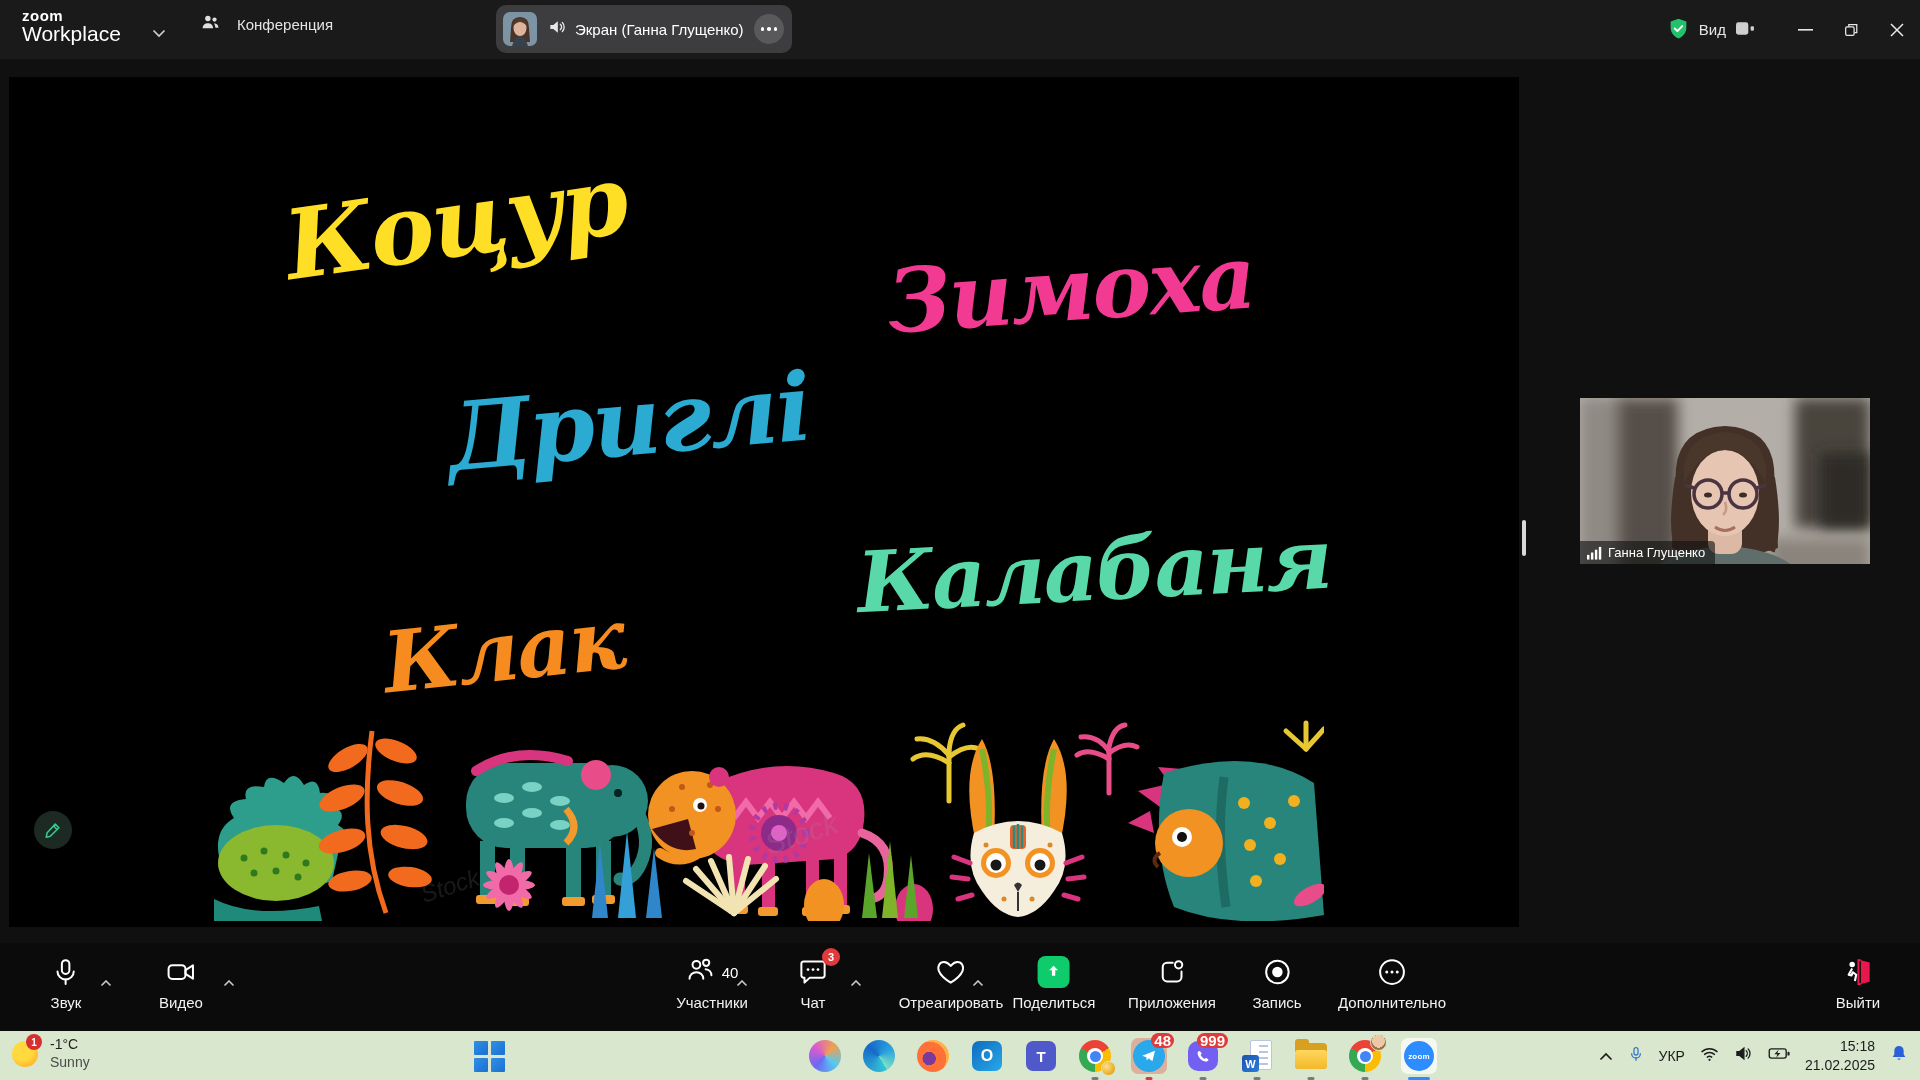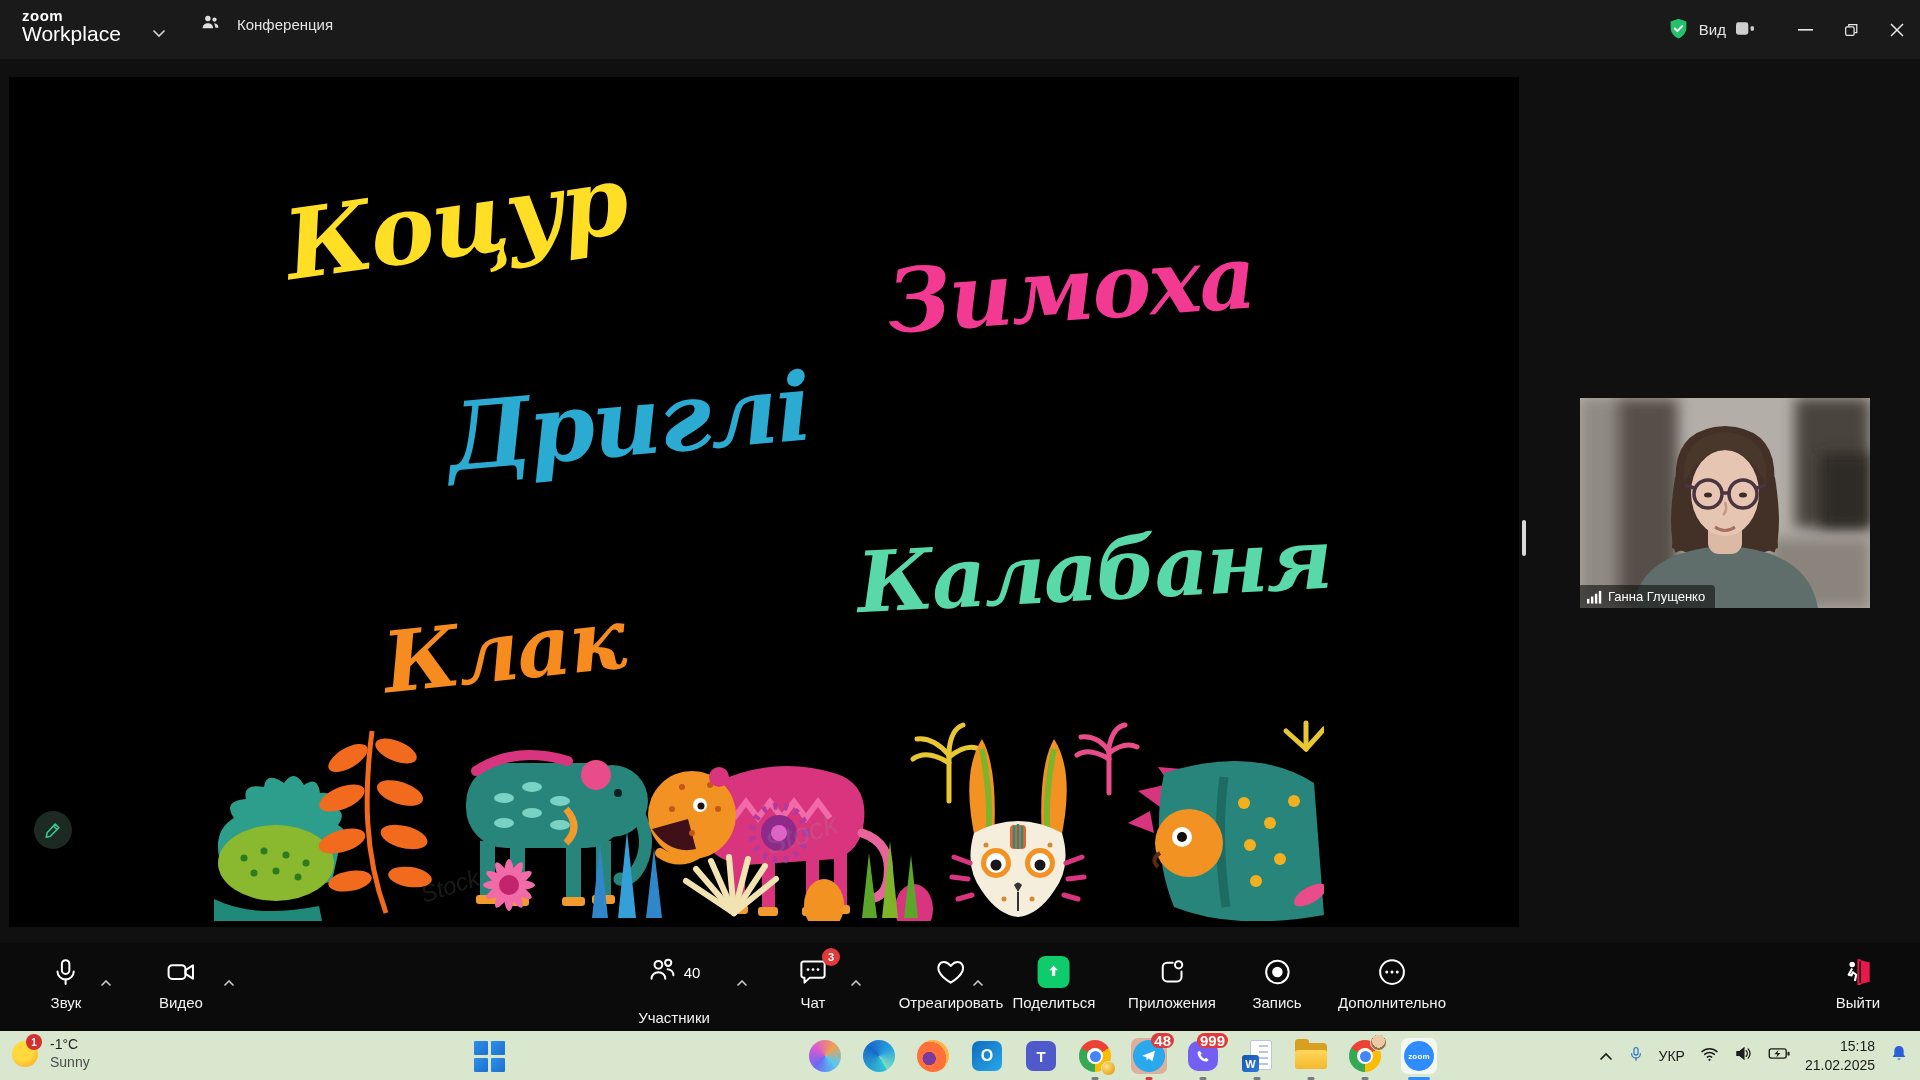--- a/index.html
+++ b/index.html
@@ -24,21 +24,21 @@
   .view-group { display:flex; align-items:center; gap:9px; margin-right:28px; color:#e4e4e4; font-size:15px; }
   .winbtn { width:46px; height:59px; display:flex; align-items:center; justify-content:center; }
 
   
   .stage { position:absolute; left:0; top:59px; width:1920px; height:884px; background:#101010; }
   .shared { position:absolute; left:9px; top:18px; width:1510px; height:850px; background:#000; }
   .word { position:absolute; font-family:"DejaVu Serif", serif; font-style:italic; font-weight:600; letter-spacing:-2px; line-height:1; white-space:nowrap; }
   .folk { position:absolute; left:205px; top:636px; width:1110px; height:208px; }
   .annot-btn { position:absolute; left:25px; top:734px; width:38px; height:38px; border-radius:50%; background:#1d2a24; display:flex; align-items:center; justify-content:center; }
   .panel-handle { position:absolute; left:1522px; top:461px; width:4px; height:36px; border-radius:2px; background:#d8d8d8; }
-  .video { position:absolute; left:1580px; top:339px; width:290px; height:210px; background:#9d9893; overflow:hidden; }
+  .video { position:absolute; left:1580px; top:339px; width:290px; height:166px; background:#9d9893; overflow:hidden; }
   .vname { position:absolute; left:0; bottom:0; background:rgba(18,18,18,.62); color:#fff; font-size:13px; padding:4px 10px 4px 7px; display:flex; align-items:center; gap:6px; border-radius:0 4px 0 0; }
 
   
   .toolbar { position:absolute; left:0; top:943px; width:1920px; height:88px; background:#0b0b0b; }
   .tool { position:absolute; top:10px; transform:translateX(-50%); display:flex; flex-direction:column; align-items:center; cursor:pointer; }
   .ticon { height:38px; display:flex; align-items:center; gap:6px; position:relative; }
   .tlabel { color:#f2f2f2; font-size:15px; margin-top:3px; white-space:nowrap; }
   .tchev { position:absolute; top:26px; transform:translateX(-50%); padding:4px; }
   .tcount { color:#fff; font-size:15px; }
   .badge { position:absolute; top:-5px; right:-12px; min-width:18px; height:18px; border-radius:9px; background:#e03a3a; color:#fff; font-size:11px; font-weight:700; display:flex; align-items:center; justify-content:center; padding:0 4px; }
@@ -109,20 +109,43 @@
         <svg width="21" height="21" viewBox="0 0 24 24" fill="#e0e0e0">
             <circle cx="9" cy="7.5" r="3.1"></circle>
             <path d="M3 18.5c0-3.4 2.7-5.6 6-5.6s6 2.2 6 5.6z"></path>
             <circle cx="16.6" cy="8.6" r="2.4"></circle>
             <path d="M16.2 12.9c2.8.2 4.9 2.2 4.9 5.1h-3.4"></path>
           </svg>
       </span>
       <span>Конференция</span>
     </div>
 
+    <div class="tab-screen">
+      <span class="tab-avatar">
+        <svg width="34" height="34" viewBox="0 0 34 34">
+            <rect width="34" height="34" fill="#7d94a4"></rect>
+            <path d="M8 16 Q8 5 17 5 Q26 5 26 16 L27 30 L7 30 Z" fill="#4a342a"></path>
+            <ellipse cx="17" cy="16" rx="6.5" ry="8" fill="#dfb49c"></ellipse>
+            <path d="M10 14 Q11 7 17 7 Q23 7 24 14 Q20 10 17 10 Q14 10 10 14Z" fill="#553c2e"></path>
+            <path d="M9 34 Q12 24 17 24 Q22 24 25 34Z" fill="#35424e"></path>
+          </svg>
+      </span>
+      <span class="spk">
+        <svg width="20" height="20" viewBox="0 0 24 24">
+            <path d="M4 9.5v5h3.6L13 19V5L7.6 9.5z" fill="#e6e6e6"></path>
+            <path d="M16 8.8a4.6 4.6 0 0 1 0 6.4M18.4 6.6a7.8 7.8 0 0 1 0 10.8" stroke="#e6e6e6" stroke-width="1.6" fill="none" stroke-linecap="round"></path>
+          </svg>
+      </span>
+      <span class="lbl">Экран (Ганна Глущенко)</span>
+      <span class="tab-more">
+          <i></i>
+          <i></i>
+          <i></i>
+        </span>
+    </div>
 
     <div class="tb-right">
       <div class="view-group">
         <span>
           <svg width="23" height="23" viewBox="0 0 24 24">
               <path d="M12 1.8l8.2 3v6.4c0 5.3-3.5 9.2-8.2 11.2C7.3 20.4 3.8 16.5 3.8 11.2V4.8z" fill="#23c16b"></path>
               <path d="M8.1 12l2.7 2.7 5.1-5.2" stroke="#fff" stroke-width="2.1" fill="none" stroke-linecap="round" stroke-linejoin="round"></path>
             </svg>
         </span>
         <span>Вид</span>
@@ -425,21 +448,21 @@
             <rect x="2" y="6.5" width="13.5" height="11" rx="3"></rect>
             <path d="M15.5 10.5l6-3.8v10.6l-6-3.8z"></path>
           </svg>
       </div>
       <div class="tlabel">Видео</div>
     </div>
     <div class="tchev" style="left:229px;"><svg width="12" height="7" viewBox="0 0 12 7" fill="none" stroke="#c8c8c8" stroke-width="1.6">
           <path d="M1.5 5.5L6 1l4.5 4.5"></path>
         </svg></div>
 
-    <div class="tool" style="left:674px;gap:15px;">
+    <div class="tool" style="left:712px;">
       <div class="ticon">
         <span>
           <svg width="30" height="30" viewBox="0 0 24 24" fill="none" stroke="#fff" stroke-width="1.6" stroke-linecap="round">
               <circle cx="9" cy="7.8" r="3.1"></circle>
               <path d="M3.5 19c0-3.1 2.5-5.2 5.5-5.2s5.5 2.1 5.5 5.2"></path>
               <circle cx="16.8" cy="6.2" r="2.5"></circle>
               <path d="M16.4 11.4c2.7.2 4.6 2.1 4.6 4.8"></path>
             </svg>
         </span>
         <span class="tcount">40</span>

